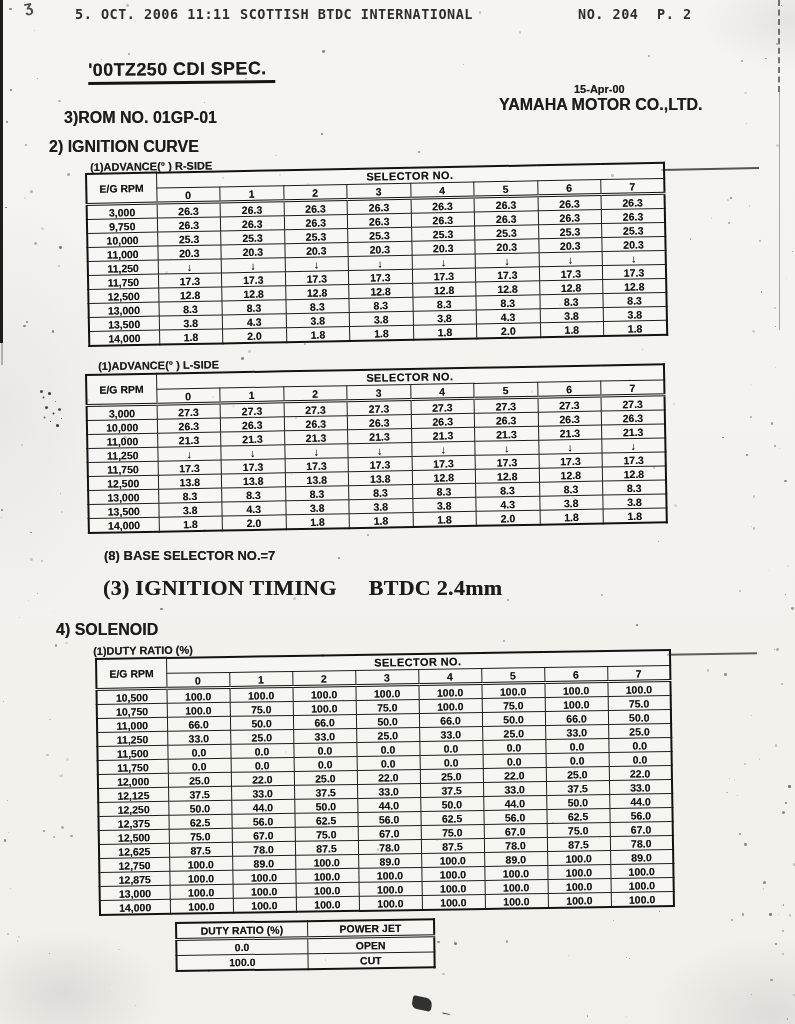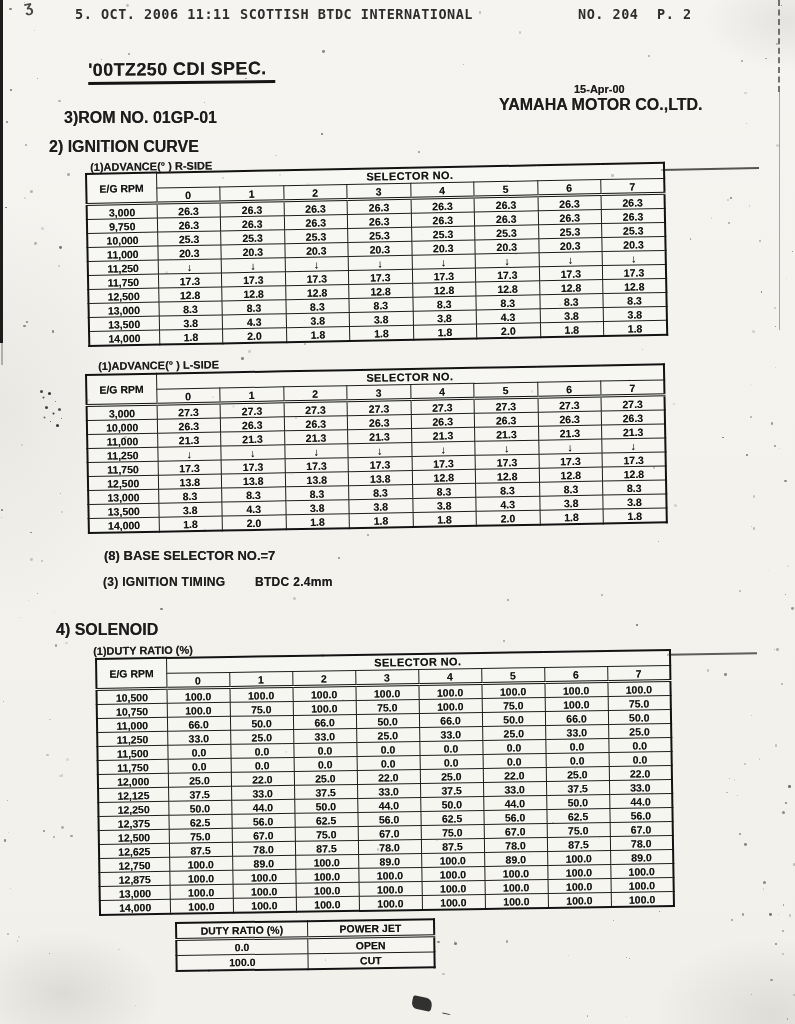--- a/index.html
+++ b/index.html
@@ -15,21 +15,21 @@
   }
   .abs{position:absolute;}
   .t{font-family:"Liberation Sans",sans-serif;font-weight:bold;color:#1c1c1c;
      text-shadow:0 0 .5px rgba(28,28,28,.7);white-space:nowrap;}
   .mono{font-family:"DejaVu Sans Mono",monospace;font-weight:bold;font-size:13.5px;
         color:#2d2d2d;letter-spacing:.5px;white-space:nowrap;}
   .title{font-size:18px;letter-spacing:.4px;border-bottom:3px solid #141414;
          padding:0 8px 1px 0;transform:rotate(-.6deg);transform-origin:0 0;}
   .sub{font-size:16px;}
   .cap{font-size:11px;transform:rotate(-.8deg);transform-origin:0 0;}
-  .sec-big{font-size:12px;letter-spacing:.3px;}
+  .sec-big{font-size:22px;letter-spacing:.3px;font-family:Liberation Serif, serif;}
   .sec-med{font-size:13px;}
   table.spec{border-collapse:collapse;border:2.4px solid #121212;
              background:rgba(250,249,246,.55);transform-origin:0 0;}
   table.spec td,table.spec th{
     border:1.4px solid #1d1d1d;font:bold 10.5px "Liberation Sans",sans-serif;
     color:#141414;text-align:center;vertical-align:middle;padding:0;height:13px;
     text-shadow:0 0 .5px rgba(20,20,20,.6);white-space:nowrap;}
   table.spec th.selhdr{height:14px;font-size:11px;letter-spacing:.4px;}
   table.spec td.num,table.spec th.rpmhdr{border-bottom:3px double #111;}
   table.spec th.rpmhdr{font-size:10.5px;}

